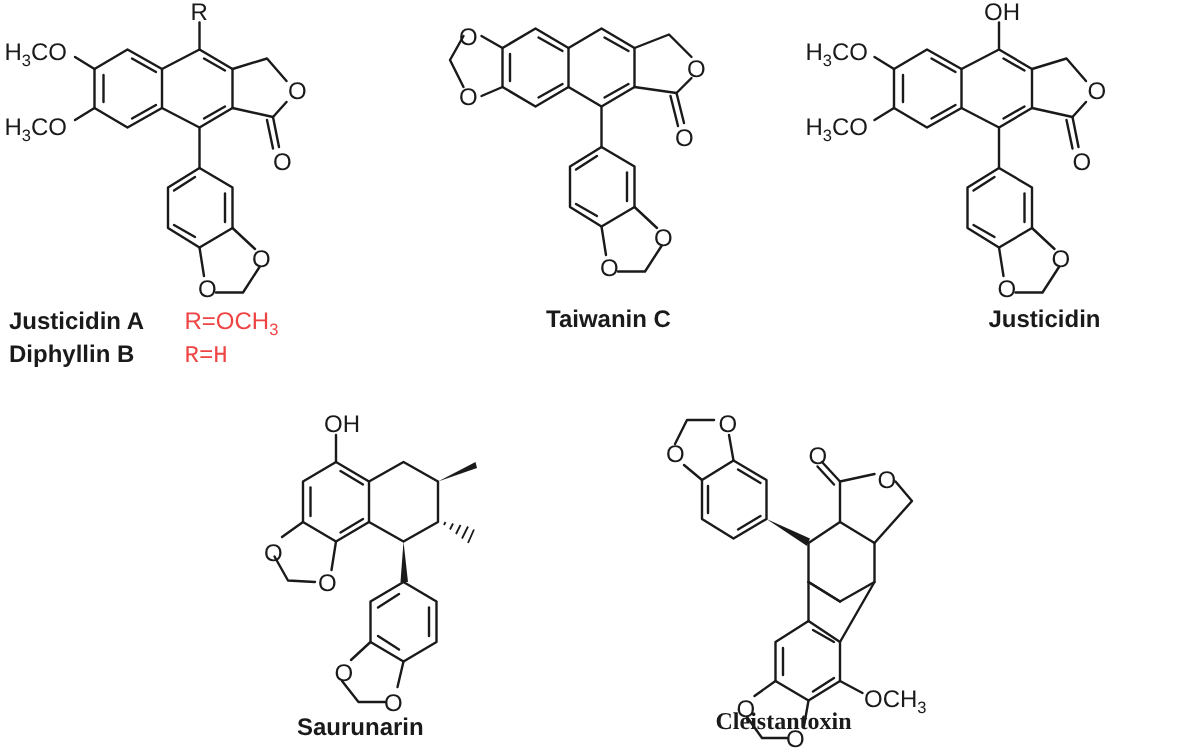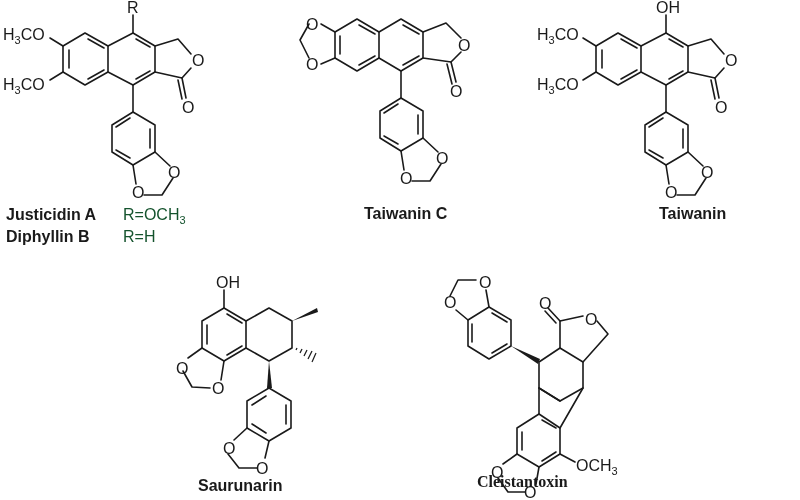--- a/index.html
+++ b/index.html
@@ -2,21 +2,21 @@
 <html><head>
 <meta charset="utf-8">
 <style>
   html, body { margin:0; padding:0; background:#ffffff; }
   body { width:800px; height:500px; position:relative; overflow:hidden; font-family:"Liberation Sans", sans-serif; }
   svg { position:absolute; left:0; top:0; }
   .bond { stroke:#1a1a1a; stroke-width:1.6; fill:none; stroke-linecap:round; stroke-linejoin:round; }
   .atom { font-family:"Liberation Sans", sans-serif; font-size:16px; fill:#1a1a1a; }
   .sub { font-size:11px; }
   .name { position:absolute; font-family:"Liberation Sans", sans-serif; font-weight:bold; font-size:16px; color:#1a1a1a; white-space:nowrap; }
-  .rval { position:absolute; font-family:"Liberation Sans", sans-serif; font-size:16px; color:#14532d; white-space:nowrap; }
+  .rval { position:absolute; font-family:"Liberation Sans", sans-serif; font-size:16px; color:#ef4444; white-space:nowrap; }
   .rval sub { font-size:11px; }
 </style>
 </head>
 <body>
 
 <svg width="800" height="500" viewBox="0 0 800 500">
   <defs>
 
     <g id="naph-core">
 
@@ -188,17 +188,17 @@
     <text class="atom" x="205" y="75">O</text>
     <text class="atom" x="111" y="228">O</text>
     <text class="atom" x="144" y="248">O</text>
     <text class="atom" x="196" y="221">OCH<tspan class="sub" dy="4">3</tspan></text>
   </g>
 </svg>
 
 <div class="name" style="left:6px; top:206px;">Justicidin A</div>
 <div class="rval" style="left:123px; top:206px;"><span>R=OCH</span><sub>3</sub></div>
 <div class="name" style="left:6px; top:228px;">Diphyllin B</div>
-<div class="rval" style="left:123px; top:228px;">R=H</div>
+<div class="rval" style="left:123px; top:228px;font-family:Liberation Mono, monospace;">R=H</div>
 <div class="name" style="left:364px; top:205px;">Taiwanin C</div>
-<div class="name" style="left:659px; top:205px;">Taiwanin</div>
+<div class="name" style="left:659px; top:205px;">Justicidin</div>
 <div class="name" style="left:198px; top:477px;text-align:center;">Saurunarin</div>
 <div class="name" style="left:477px; top:473px;font-family:Liberation Serif, serif;">Cleistantoxin</div>
 
 </body></html>

